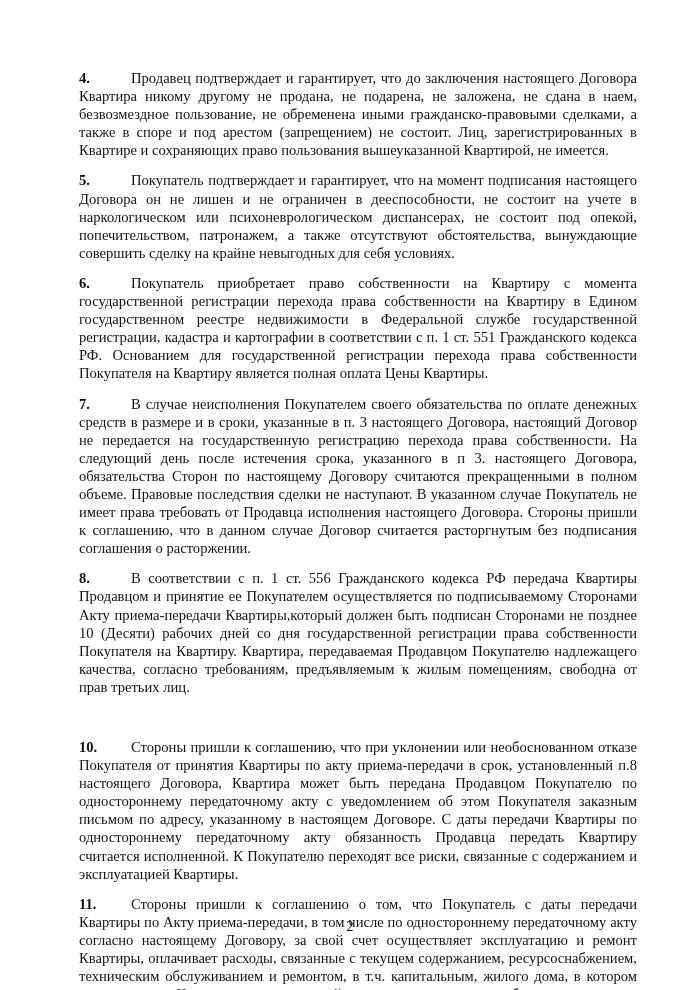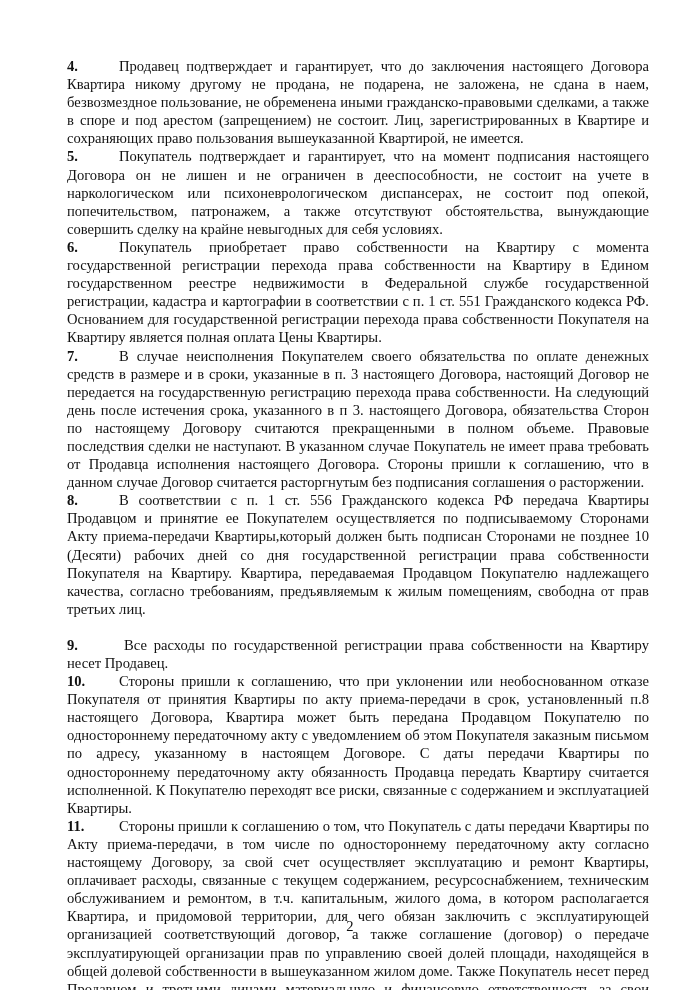--- a/index.html
+++ b/index.html
@@ -7,21 +7,21 @@
   .page {
     position: absolute;
     left: 67px;
     top: 57px;
     width: 582px;
     font-family: "Liberation Serif", "DejaVu Serif", serif;
     font-size: 14.6px;
     line-height: 18.1px;
     color: #111111;
   }
-  .para { margin: 0; text-align: justify; }
+  .para { margin: 12px; text-align: justify; }
   .para .num { font-weight: bold; display: inline-block; width: 52px; }
   .para.p9 .num { width: 57px; }
   .spacer { height: 18px; }
   .page-number {
     position: absolute;
     left: 0; right: 0;
     top: 918px;
     text-align: center;
     font-family: "Liberation Serif", "DejaVu Serif", serif;
     font-size: 14.6px;
@@ -31,18 +31,17 @@
 </head>
 <body>
 
 <div class="page">
   <p class="para"><span class="num">4.</span><span>Продавец подтверждает и гарантирует, что до заключения настоящего Договора Квартира никому другому не продана, не подарена, не заложена, не сдана в наем, безвозмездное пользование, не обременена иными гражданско-правовыми сделками, а также в споре и под арестом (запрещением) не состоит.  Лиц, зарегистрированных в Квартире и сохраняющих право пользования вышеуказанной Квартирой, не имеется.</span></p>
   <p class="para"><span class="num">5.</span><span>Покупатель подтверждает и гарантирует, что на момент подписания настоящего Договора он не лишен и не ограничен в дееспособности, не состоит на учете в наркологическом или психоневрологическом диспансерах, не состоит под опекой, попечительством, патронажем, а также отсутствуют обстоятельства, вынуждающие совершить сделку на крайне невыгодных для себя условиях.</span></p>
   <p class="para"><span class="num">6.</span><span>Покупатель приобретает право собственности на Квартиру с момента государственной регистрации перехода права собственности на Квартиру в Едином государственном реестре недвижимости в Федеральной службе государственной регистрации, кадастра и картографии в соответствии с п. 1 ст. 551 Гражданского кодекса РФ. Основанием для государственной регистрации перехода права собственности Покупателя на Квартиру является полная оплата Цены Квартиры.</span></p>
   <p class="para"><span class="num">7.</span><span>В случае неисполнения Покупателем своего обязательства по оплате денежных средств в размере и в сроки, указанные в п. 3 настоящего Договора, настоящий Договор не передается на государственную регистрацию перехода права собственности. На следующий день после истечения срока, указанного в п 3. настоящего Договора, обязательства Сторон по настоящему Договору считаются прекращенными в полном объеме. Правовые последствия сделки не наступают. В указанном случае Покупатель не имеет права требовать от Продавца исполнения настоящего Договора. Стороны пришли к соглашению, что в данном случае Договор считается расторгнутым без подписания соглашения о расторжении.</span></p>
   <p class="para"><span class="num">8.</span><span>В соответствии с п. 1 ст. 556 Гражданского кодекса РФ передача Квартиры Продавцом и принятие ее Покупателем осуществляется по подписываемому Сторонами Акту приема-передачи Квартиры,который должен быть подписан Сторонами не позднее 10 (Десяти) рабочих дней со дня государственной регистрации права собственности Покупателя на Квартиру. Квартира, передаваемая Продавцом Покупателю надлежащего качества, согласно требованиям, предъявляемым к жилым помещениям, свободна от прав третьих лиц.</span></p>
   <div class="spacer"></div>
-  <p class="para p9"><span class="num">9.</span><span>Все расходы по государственной регистрации права собственности на Квартиру несет Продавец.</span></p>
   <p class="para"><span class="num">10.</span><span>Стороны пришли к соглашению, что при уклонении или необоснованном отказе Покупателя от принятия Квартиры по акту приема-передачи в срок, установленный п.8 настоящего Договора, Квартира может быть передана Продавцом Покупателю по одностороннему передаточному акту с уведомлением об этом Покупателя заказным письмом по адресу, указанному в настоящем Договоре. С даты передачи Квартиры по одностороннему передаточному акту обязанность Продавца передать Квартиру считается исполненной. К Покупателю переходят все риски, связанные с содержанием и эксплуатацией Квартиры.</span></p>
   <p class="para"><span class="num">11.</span><span>Стороны пришли к соглашению о том, что Покупатель  с даты передачи Квартиры по Акту приема-передачи, в том числе по одностороннему передаточному акту согласно настоящему Договору, за свой счет осуществляет   эксплуатацию и ремонт Квартиры, оплачивает расходы, связанные с текущем содержанием, ресурсоснабжением, техническим обслуживанием и ремонтом, в т.ч. капитальным, жилого дома, в котором располагается Квартира, и придомовой территории, для чего обязан заключить с эксплуатирующей организацией соответствующий договор, а также соглашение (договор) о передаче эксплуатирующей организации прав по управлению своей долей площади, находящейся в общей долевой собственности в вышеуказанном жилом доме. Также Покупатель несет перед Продавцом и третьими лицами материальную и финансовую ответственность за свои действия и/или бездействие при владении и пользовании Квартирой, которые привели к возникновению расходов и убытков у Продавца и/или третьих лиц.</span></p>
 </div>
 
 <div class="page-number">2</div>
 
 </body></html>

